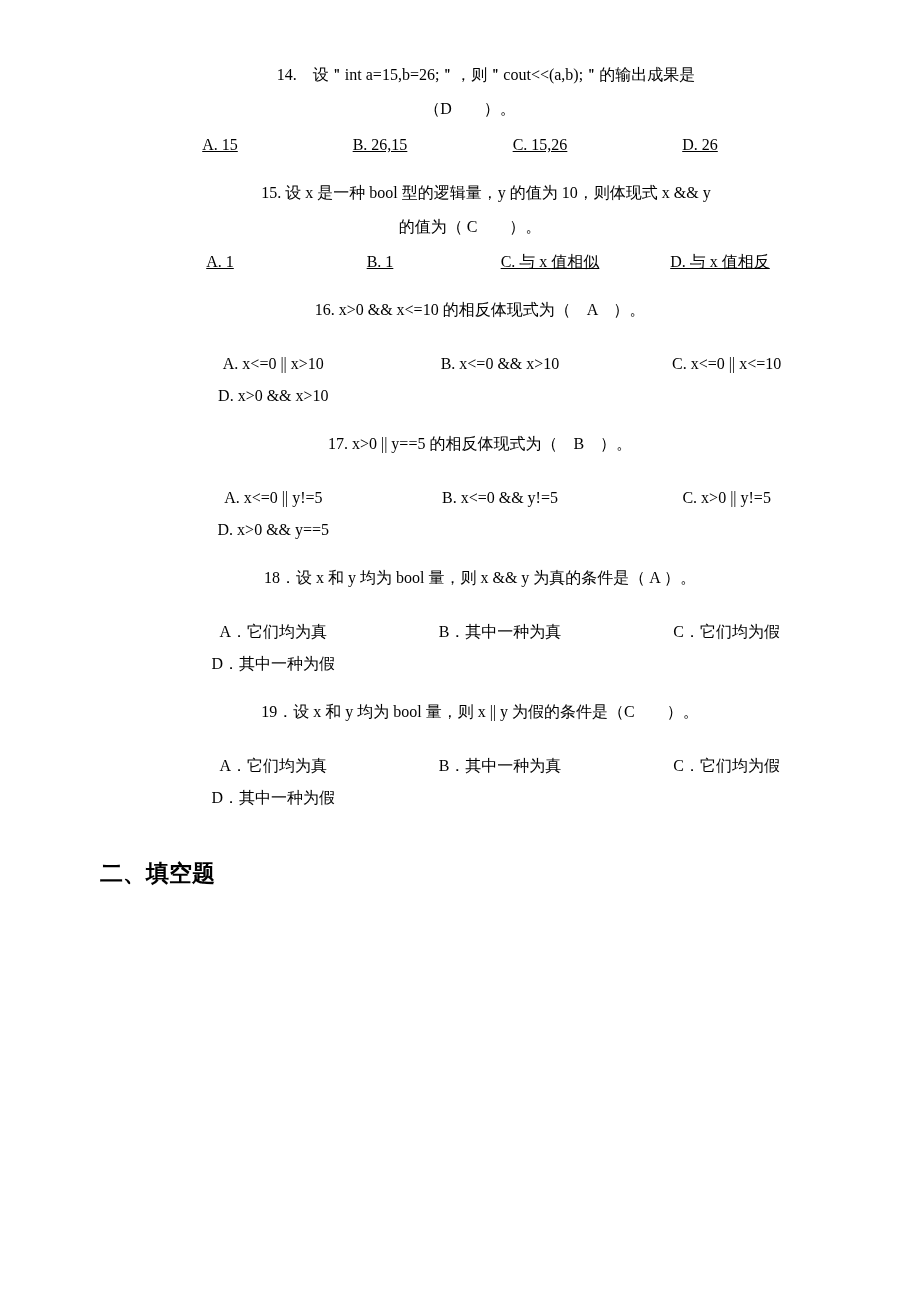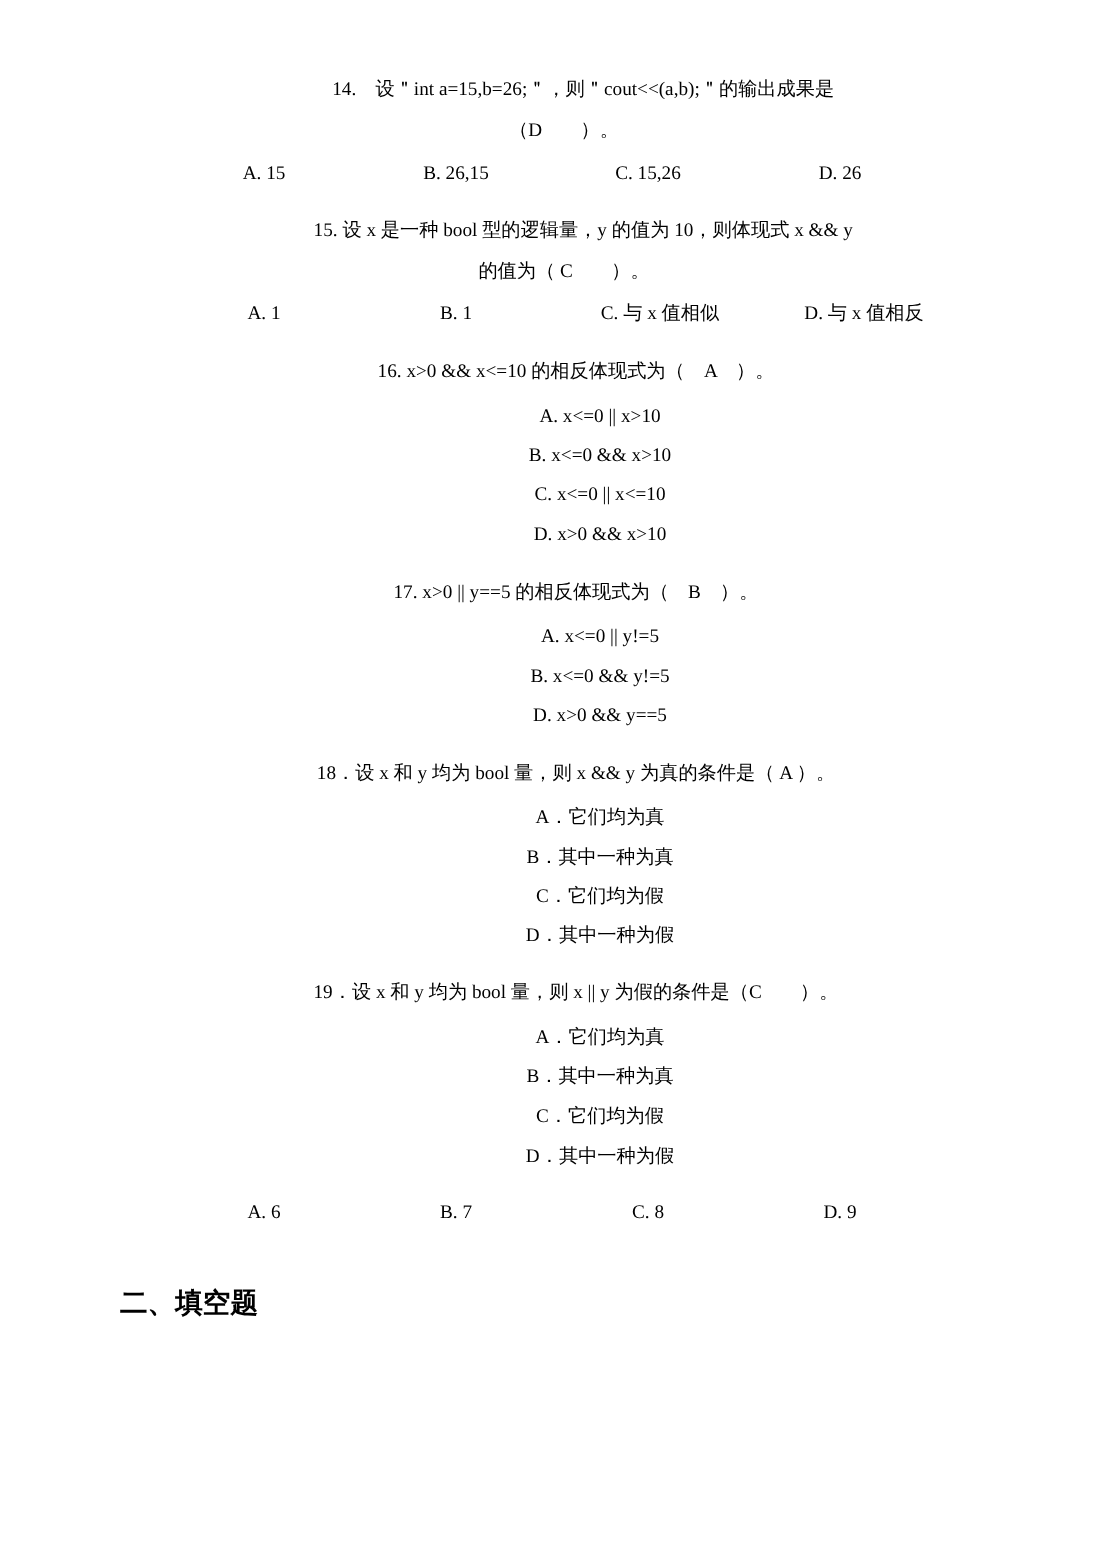--- a/index.html
+++ b/index.html
@@ -25,39 +25,40 @@
     }
 
     .question-line {
       text-indent: 0;
       margin-bottom: 4px;
       line-height: 1.9;
     }
 
     .options-grid-2col {
       display: grid;
-      grid-template-columns: 1fr;
+      grid-template-columns: 1fr 1fr 1fr;
       margin-left: 60px;
-      margin-top: 8px;
+      margin-top: 24px;
       margin-bottom: 6px;
       row-gap: 4px;
     }
 
     .options-row-4 {
       display: flex;
       flex-direction: row;
       gap: 40px;
       margin-left: 60px;
       margin-top: 6px;
       margin-bottom: 6px;
     }
 
     .option {
       display: inline-block;
       min-width: 120px;
+      text-decoration: underline;
     }
 
     .section-title {
       font-size: 23px;
       font-weight: bold;
       margin-top: 40px;
       margin-bottom: 10px;
     }
 
     .indent-1 {
@@ -118,20 +119,21 @@
   </div>
 </div>
 
 <div class="question-block">
   <div class="question-line indent-2">
     17. x&gt;0 || y==5 的相反体现式为（　B　）。
   </div>
   <div class="options-grid-2col">
     <span>A. x&lt;=0 || y!=5</span>
     <span>B. x&lt;=0 &amp;&amp; y!=5</span>
+    <span>C. x&gt;0 || y!=5</span>
     <span>D. x&gt;0 &amp;&amp; y==5</span>
   </div>
 </div>
 
 <div class="question-block">
   <div class="question-line indent-2">
     18．设 x 和 y 均为 bool 量，则 x &amp;&amp; y 为真的条件是（ A  ）。
   </div>
   <div class="options-grid-2col">
     <span>A．它们均为真</span>
@@ -147,21 +149,15 @@
   </div>
   <div class="options-grid-2col">
     <span>A．它们均为真</span>
     <span>B．其中一种为真</span>
     <span>C．它们均为假</span>
     <span>D．其中一种为假</span>
   </div>
 </div>
 
 <div class="question-block">
-  <div class="options-row-4">
-    <span class="option">A. 6</span>
-    <span class="option">B. 7</span>
-    <span class="option">C. 8</span>
-    <span class="option">D. 9</span>
-  </div>
 </div>
 
 <div class="section-title">二、填空题</div>
 
 </body></html>

